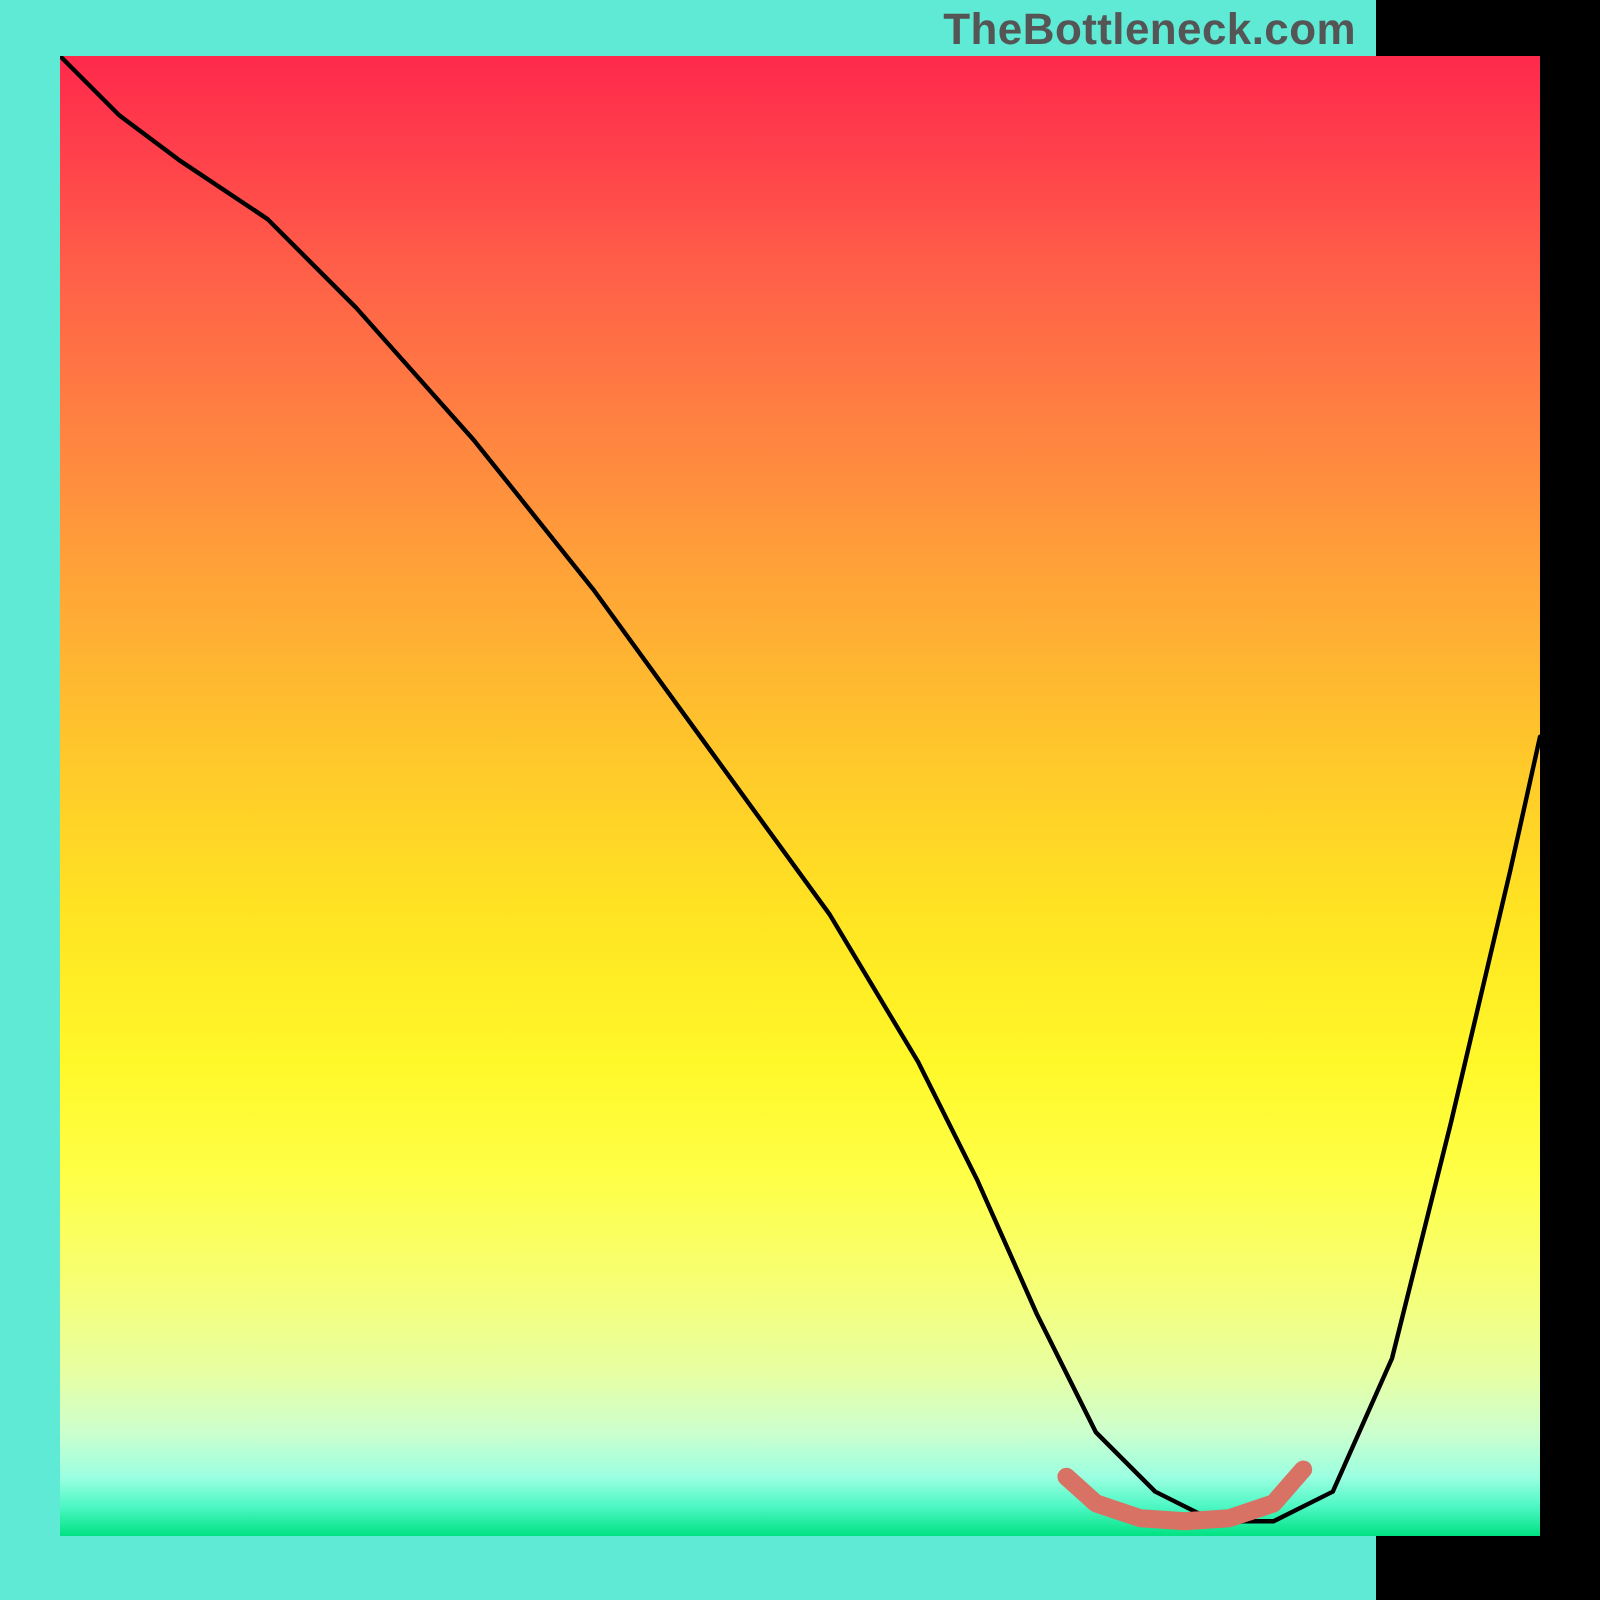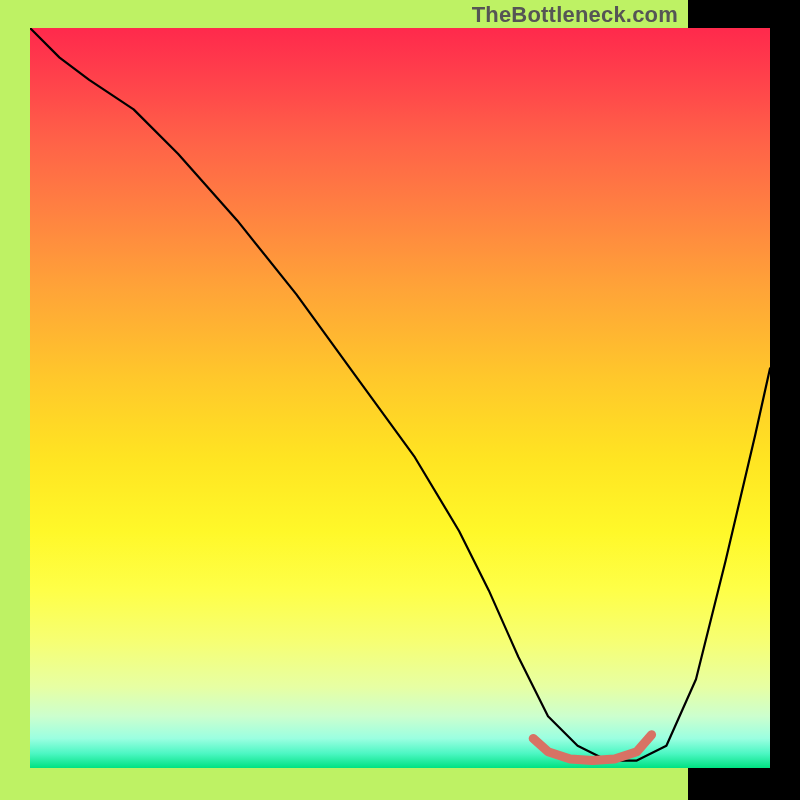--- a/index.html
+++ b/index.html
@@ -8,21 +8,21 @@
     width: 800px;
     height: 800px;
     background: #000;
     overflow: hidden;
     font-family: Arial, Helvetica, sans-serif;
   }
   .stage {
     position: relative;
     width: 688px;
     height: 800px;
-    background: #bef264;
+    background: #5eead4;
   }
   .watermark {
     position: absolute;
     top: 2px;
     right: 10px;
     color: #555;
     font-size: 22px;
     font-weight: 600;
     letter-spacing: 0.2px;
     z-index: 5;

